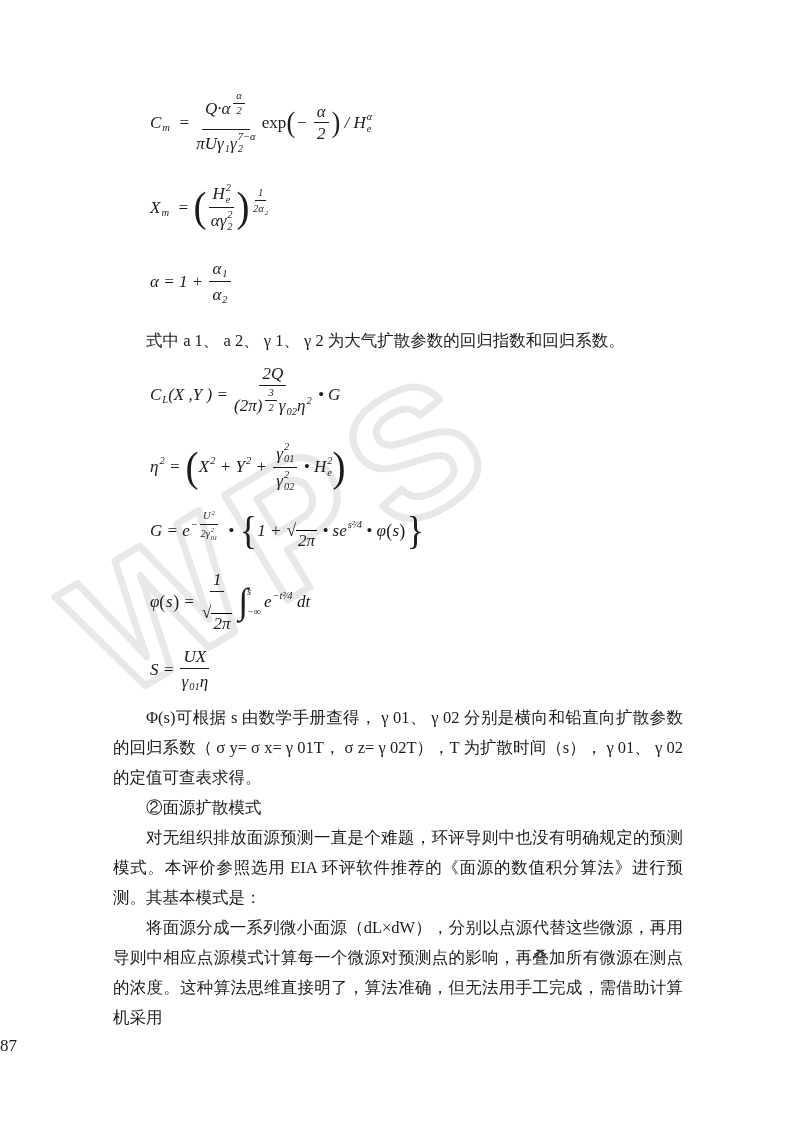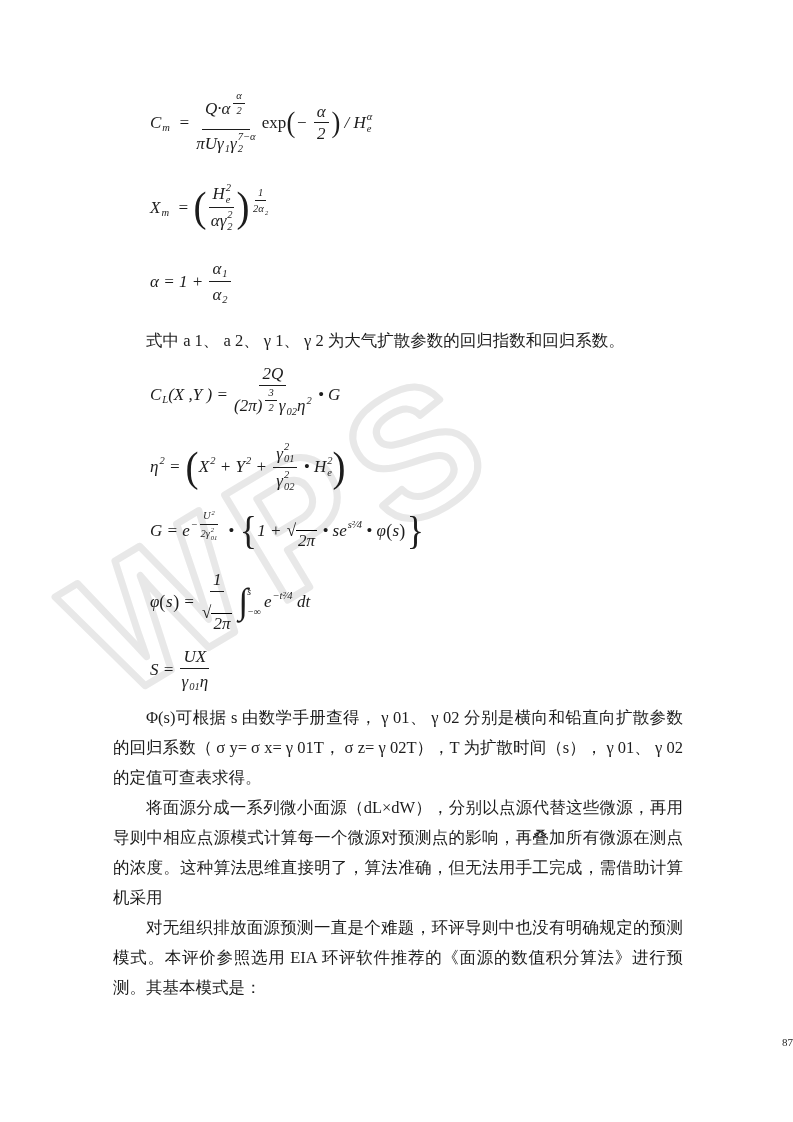--- a/index.html
+++ b/index.html
@@ -24,21 +24,21 @@
   .bodyline{
     text-indent:2em;
     text-align:justify;
   }
   .para{
     text-indent:2em;
     text-align:justify;
   }
   .pagenum{
     position:absolute;left:0;right:0;top:1036px;
-    text-align:right;font-size:11px;z-index:1;
+    text-align:left;font-size:17px;z-index:1;
   }
 
   
   .formula{
     padding-left:37px;
     font-size:17px;
     line-height:1.15;
     display:block;
   }
   .f-cm{margin-top:4px;margin-bottom:26px;}
@@ -548,22 +548,23 @@
                   </span>
                 </span>
                 <span class="mtext">η</span>
               </span>
             </span>
           </span>
         </span></div>
 
     <div class="para">Φ(s)可根据 s 由数学手册查得， γ 01、 γ 02 分别是横向和铅直向扩散参数的回归系数（ σ y= σ x= γ 01T， σ z= γ 02T），T 为扩散时间（s）， γ 01、 γ 02 的定值可查表求得。</div>
 
+    <div class="bodyline">②面源扩散模式</div>
+
+    <div class="para">对无组织排放面源预测一直是个难题，环评导则中也没有明确规定的预测模式。本评价参照选用 EIA 环评软件推荐的《面源的数值积分算法》进行预测。其基本模式是：</div>
 
     <div class="para">将面源分成一系列微小面源（dL×dW），分别以点源代替这些微源，再用导则中相应点源模式计算每一个微源对预测点的影响，再叠加所有微源在测点的浓度。这种算法思维直接明了，算法准确，但无法用手工完成，需借助计算机采用</div>
 
-    <div class="para">对无组织排放面源预测一直是个难题，环评导则中也没有明确规定的预测模式。本评价参照选用 EIA 环评软件推荐的《面源的数值积分算法》进行预测。其基本模式是：</div>
-
   </div>
 
   <div class="pagenum">87</div>
 
 </div>
 
 </body></html>

